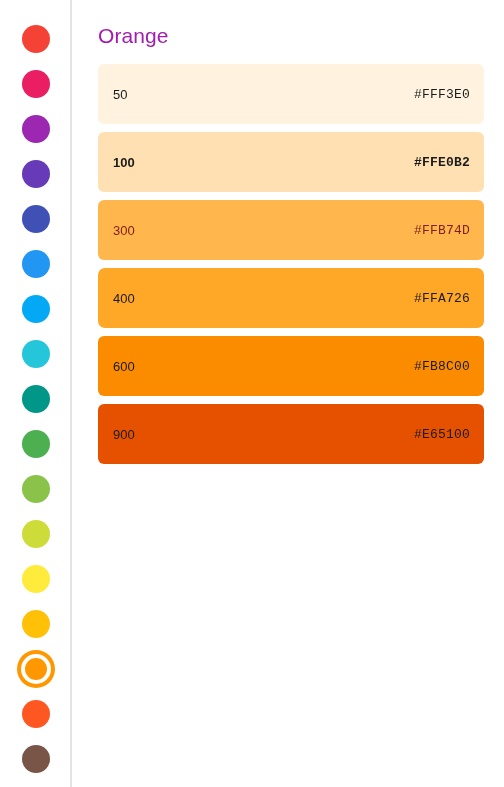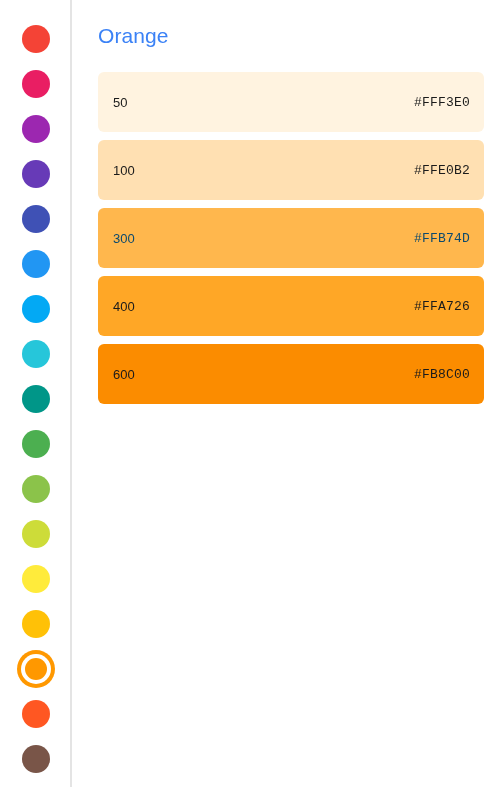--- a/index.html
+++ b/index.html
@@ -69,25 +69,25 @@
     box-sizing: border-box;
     padding: 0 20px 0 26px;
     overflow: hidden;
   }
   .page-title {
     margin: 0;
     padding-top: 22px;
     font-size: 21px;
     font-weight: 400;
     line-height: 28px;
-    color: #3b82f6;
+    color: #a21caf;
     letter-spacing: 0.1px;
   }
   .shade-list {
-    margin-top: 22px;
+    margin-top: 14px;
     text-align: center;
   }
   .shade-row {
     position: relative;
     height: 60px;
     margin-bottom: 8px;
     border-radius: 6px;
     display: flex;
     align-items: center;
     justify-content: space-between;
@@ -170,32 +170,36 @@
     <div class="sidebar-divider"></div>
   </div>
 
   <div class="main">
     <h1 class="page-title">Orange</h1>
     <div class="shade-list" id="shade-container">
         <div class="shade-row" style="background: rgb(255, 243, 224); color: rgb(27, 27, 27);">
           <span class="shade-name">50</span>
           <span class="shade-hex">#FFF3E0</span>
         </div>
-        <div class="shade-row" style="background: rgb(255, 224, 178); color: rgb(27, 27, 27);">
+        <div class="shade-row" style="background: rgb(255, 224, 178); color: rgb(27, 27, 27); font-weight: bold;">
           <span class="shade-name">100</span>
           <span class="shade-hex">#FFE0B2</span>
         </div>
-        <div class="shade-row" style="background: rgb(255, 183, 77); color: #0c4a6e;">
+        <div class="shade-row" style="background: rgb(255, 183, 77); color: #7f1d1d;">
           <span class="shade-name">300</span>
           <span class="shade-hex">#FFB74D</span>
         </div>
-        <div class="shade-row" style="background: rgb(255, 167, 38); color: rgb(27, 27, 27);">
+        <div class="shade-row" style="background: rgb(255, 167, 38); color: rgb(27, 27, 27); border-radius: 7px;">
           <span class="shade-name">400</span>
           <span class="shade-hex">#FFA726</span>
         </div>
         <div class="shade-row" style="background: rgb(251, 140, 0); color: rgb(27, 27, 27);">
           <span class="shade-name">600</span>
           <span class="shade-hex">#FB8C00</span>
         </div>
+        <div class="shade-row" style="background: rgb(230, 81, 0); color: rgb(27, 27, 27);">
+          <span class="shade-name">900</span>
+          <span class="shade-hex">#E65100</span>
+        </div>
       </div>
   </div>
 
 </div>
 
 </body></html>

